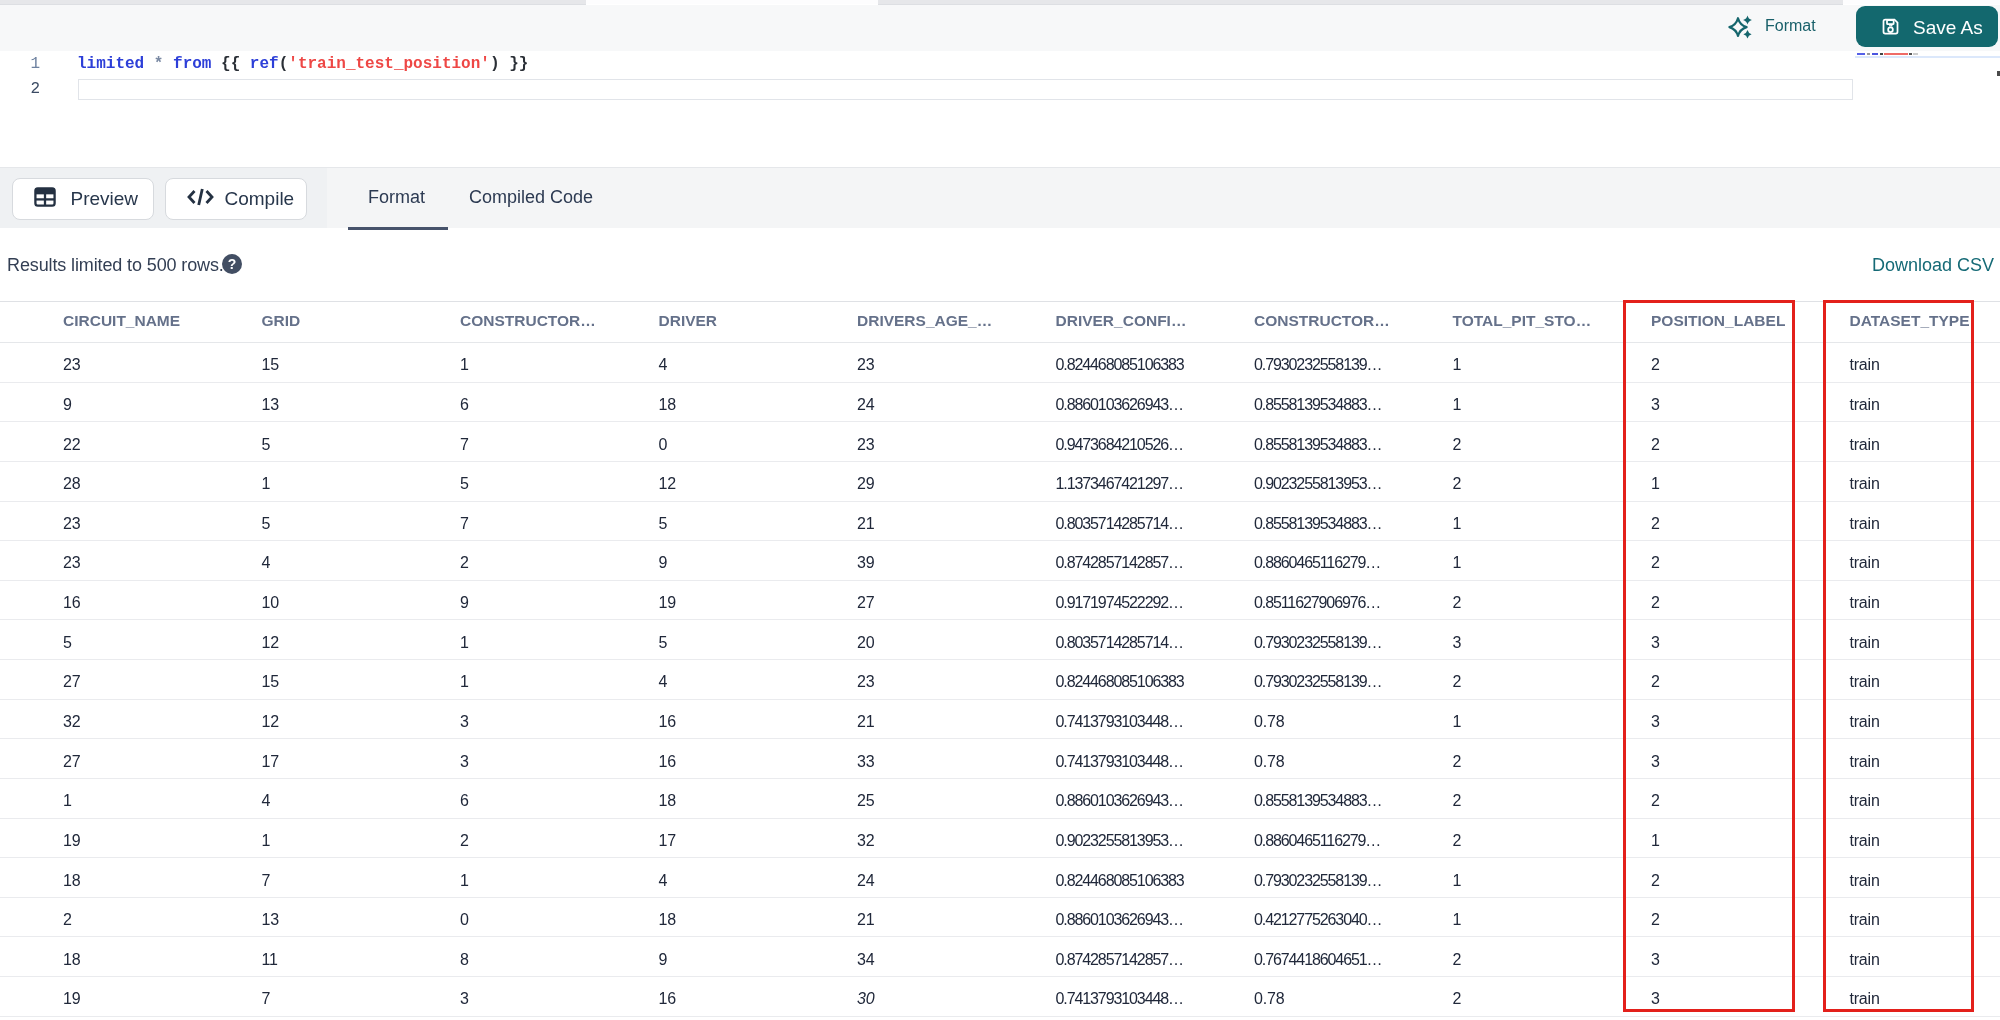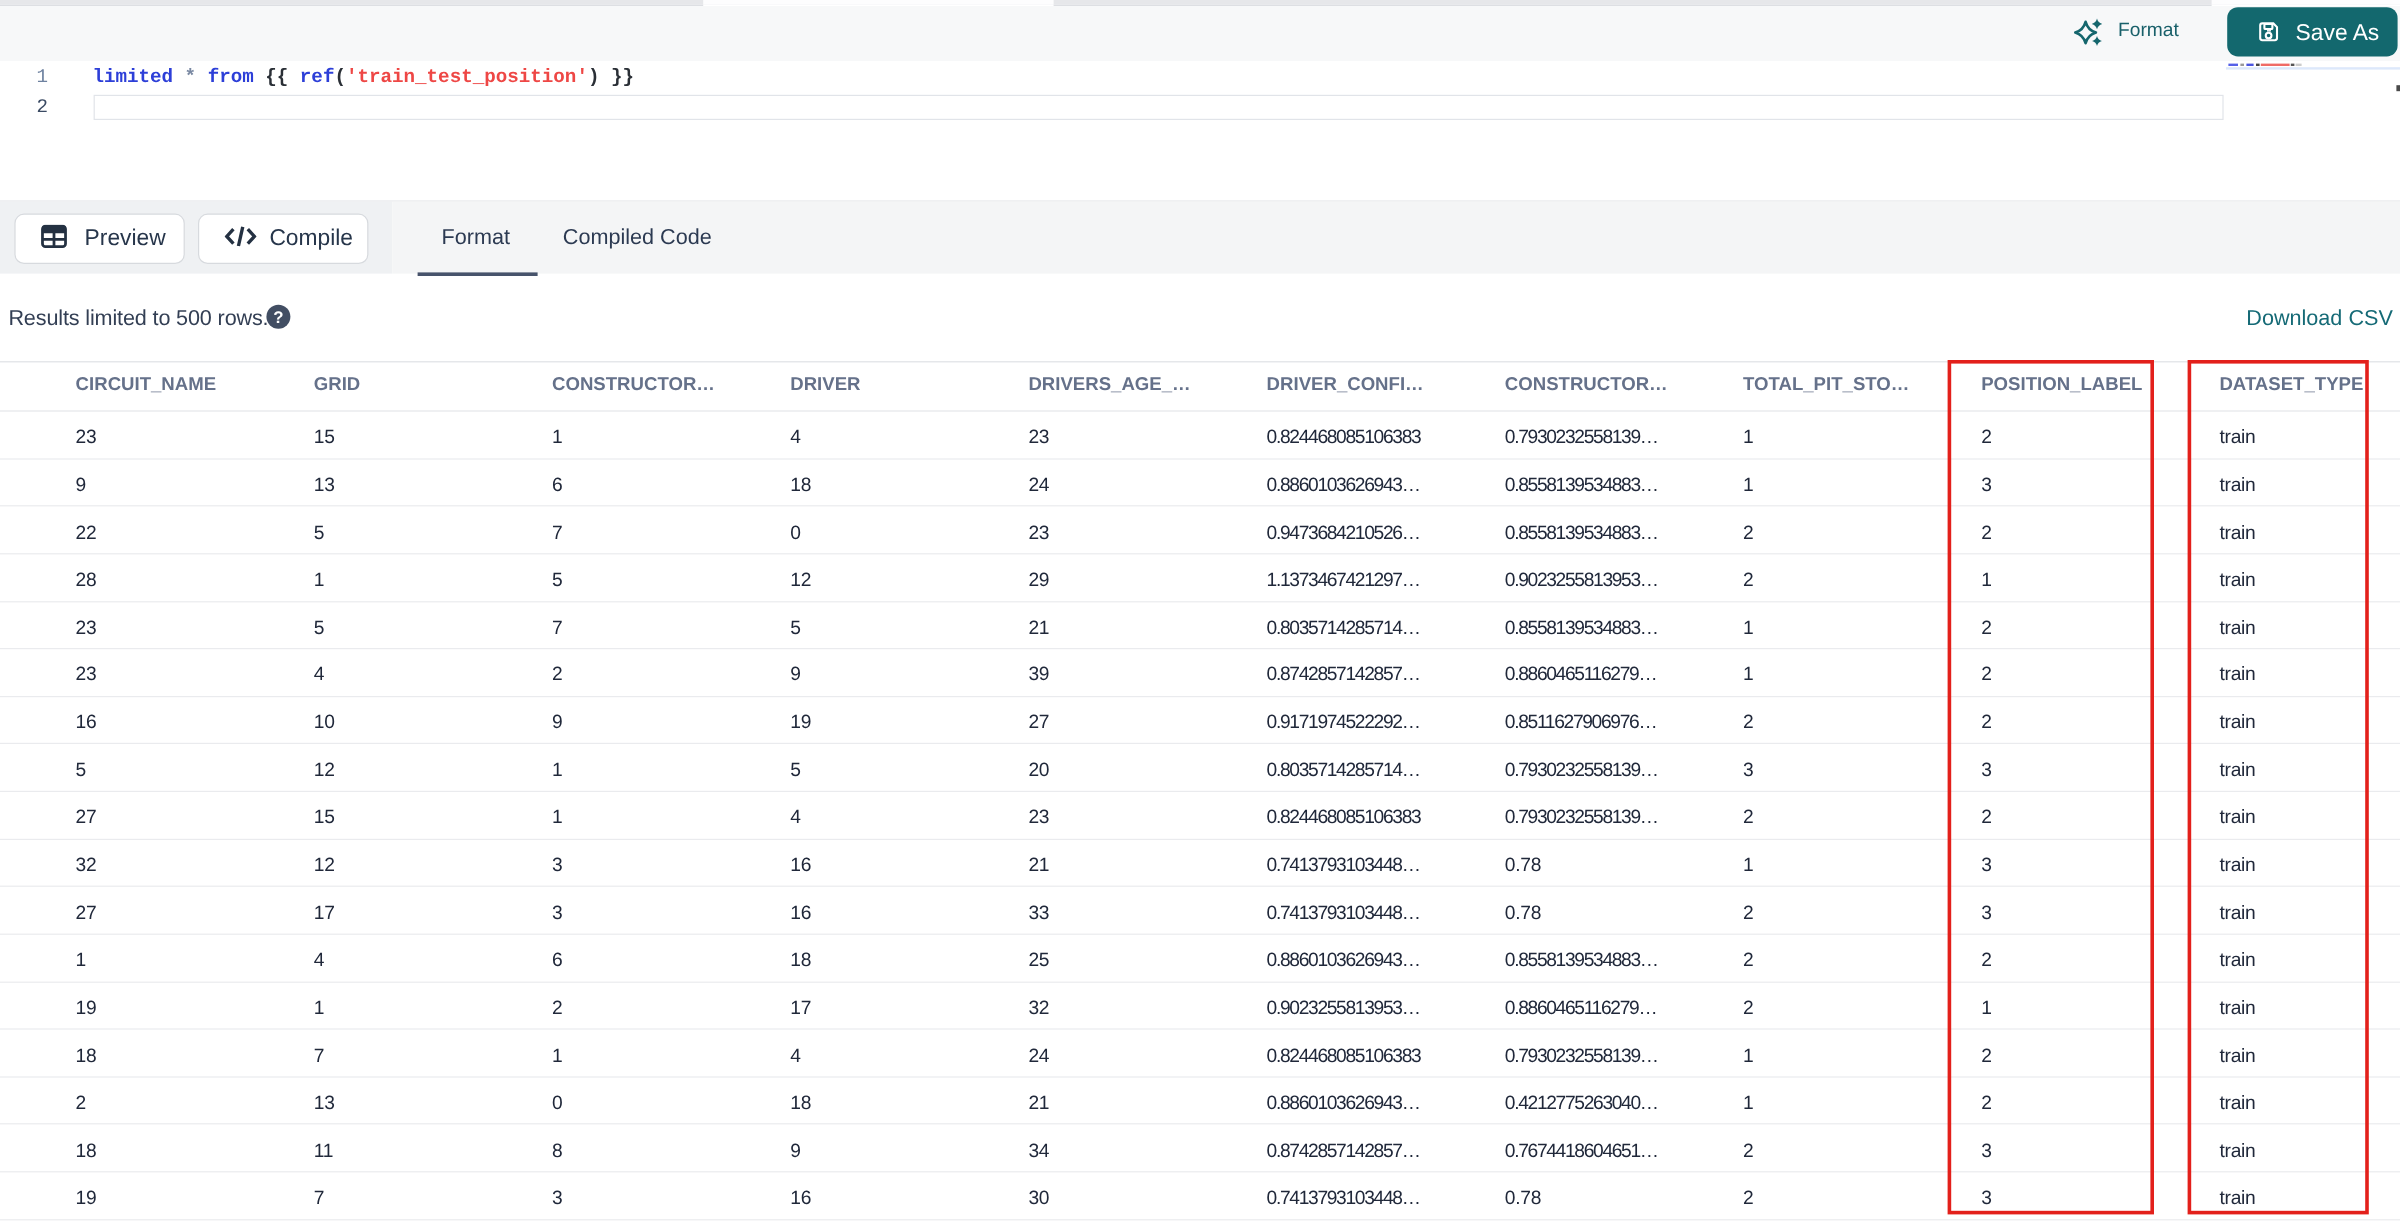--- a/index.html
+++ b/index.html
@@ -257,19 +257,19 @@
 <div class="abs" style="left:857px;top:948.76px;height:21px;line-height:21px;font-size:16px;letter-spacing:-0.2px;color:#20283a;">34</div>
 <div class="abs" style="left:1055.5px;top:948.76px;height:21px;line-height:21px;font-size:16px;letter-spacing:-1.1px;color:#20283a;">0.8742857142857…</div>
 <div class="abs" style="left:1254px;top:948.76px;height:21px;line-height:21px;font-size:16px;letter-spacing:-1.1px;color:#20283a;">0.7674418604651…</div>
 <div class="abs" style="left:1452.5px;top:948.76px;height:21px;line-height:21px;font-size:16px;letter-spacing:-0.2px;color:#20283a;">2</div>
 <div class="abs" style="left:1651px;top:948.76px;height:21px;line-height:21px;font-size:16px;letter-spacing:-0.2px;color:#20283a;">3</div>
 <div class="abs" style="left:1849.5px;top:948.76px;height:21px;line-height:21px;font-size:16px;letter-spacing:-0.2px;color:#20283a;">train</div>
 <div class="abs" style="left:63px;top:988.40px;height:21px;line-height:21px;font-size:16px;letter-spacing:-0.2px;color:#20283a;">19</div>
 <div class="abs" style="left:261.5px;top:988.40px;height:21px;line-height:21px;font-size:16px;letter-spacing:-0.2px;color:#20283a;">7</div>
 <div class="abs" style="left:460px;top:988.40px;height:21px;line-height:21px;font-size:16px;letter-spacing:-0.2px;color:#20283a;">3</div>
 <div class="abs" style="left:658.5px;top:988.40px;height:21px;line-height:21px;font-size:16px;letter-spacing:-0.2px;color:#20283a;">16</div>
-<div class="abs" style="left:857px;top:988.40px;height:21px;line-height:21px;font-size:16px;letter-spacing:-0.2px;color:#20283a;">30</div>
+<div class="abs" style="left:857px;top:988.40px;height:21px;line-height:21px;font-size:16px;letter-spacing:-0.2px;color:#20283a;font-style:italic;">30</div>
 <div class="abs" style="left:1055.5px;top:988.40px;height:21px;line-height:21px;font-size:16px;letter-spacing:-1.1px;color:#20283a;">0.7413793103448…</div>
 <div class="abs" style="left:1254px;top:988.40px;height:21px;line-height:21px;font-size:16px;letter-spacing:-0.2px;color:#20283a;">0.78</div>
 <div class="abs" style="left:1452.5px;top:988.40px;height:21px;line-height:21px;font-size:16px;letter-spacing:-0.2px;color:#20283a;">2</div>
 <div class="abs" style="left:1651px;top:988.40px;height:21px;line-height:21px;font-size:16px;letter-spacing:-0.2px;color:#20283a;">3</div>
 <div class="abs" style="left:1849.5px;top:988.40px;height:21px;line-height:21px;font-size:16px;letter-spacing:-0.2px;color:#20283a;">train</div>
 <div class="abs" style="left:1623px;top:300px;width:172px;height:712px;border:3.5px solid #e3201b;"></div>
 <div class="abs" style="left:1823px;top:300px;width:151px;height:712px;border:3.5px solid #e3201b;"></div>
 </body></html>

